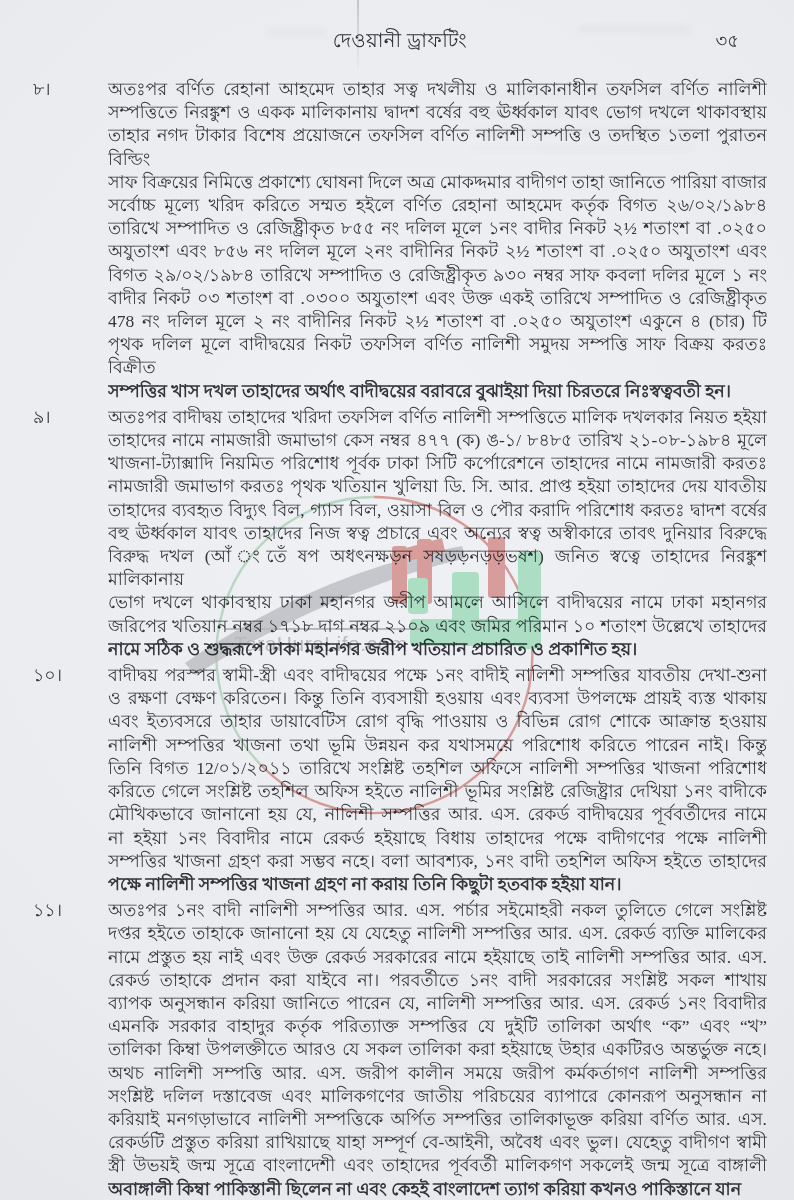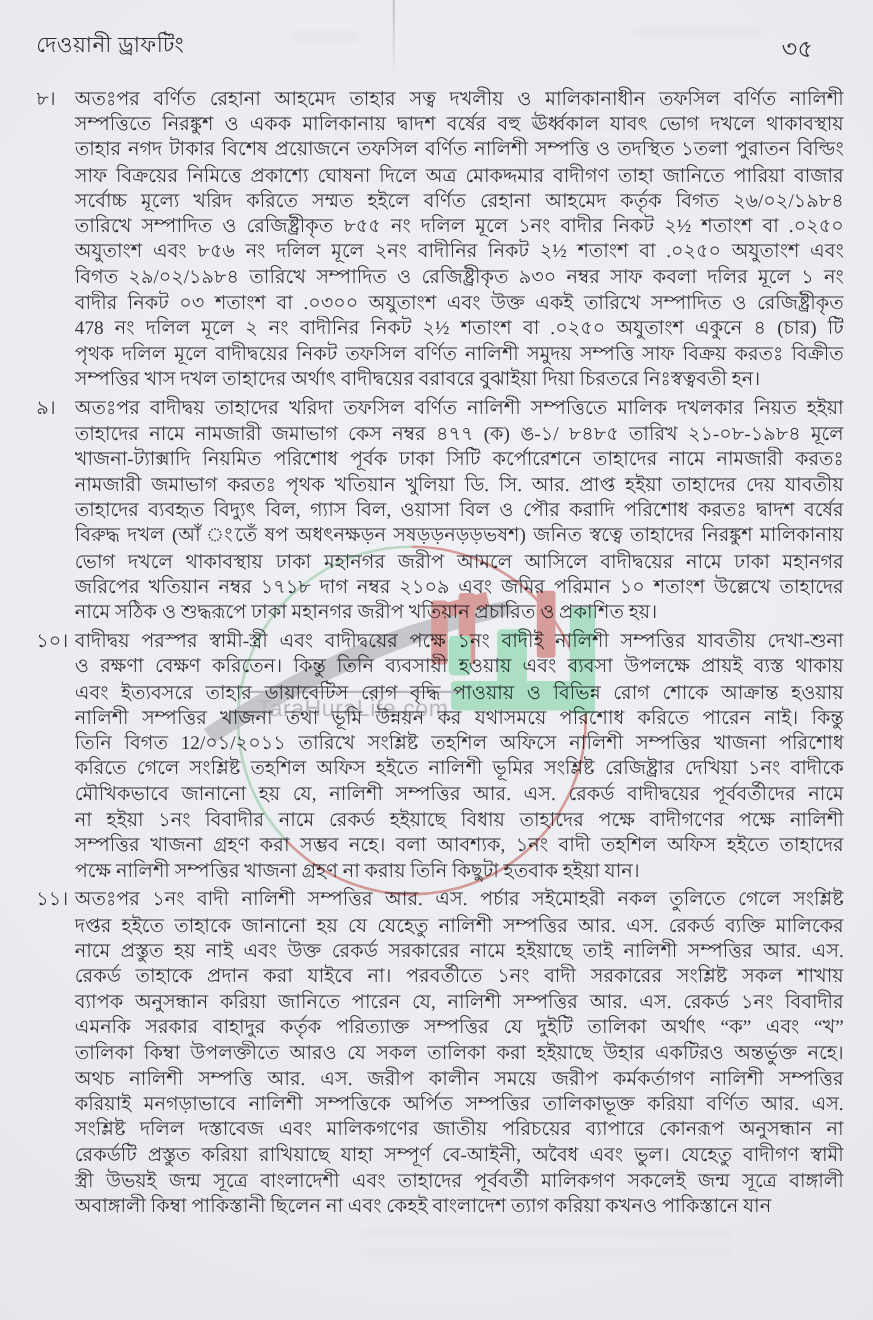--- a/index.html
+++ b/index.html
@@ -23,40 +23,41 @@
   .crease{
     position:absolute;left:357px;top:0;width:2px;height:72px;
     background:linear-gradient(to bottom, rgba(120,122,130,.35), rgba(120,122,130,0));
     filter:blur(.5px);pointer-events:none;
   }
   .hdr{
     position:absolute;left:33px;right:27px;top:26px;height:28px;
     font-size:19.5px;color:#2f3037;
   }
   .hdr-title{
-    position:absolute;left:0;right:0;text-align:left;letter-spacing:.5px;
+    position:absolute;left:0;right:0;text-align:center;letter-spacing:.5px;
   }
   .hdr-page{
-    position:absolute;right:28px;top:1px;font-size:22px;
+    position:absolute;right:28px;top:1px;font-size:18px;
   }
   .content{
     position:absolute;left:33px;right:27px;top:78px;
     font-size:17.5px;
   }
   .para{display:flex;margin-bottom:3px;}
   .pnum{flex:0 0 35px;line-height:23.2px;}
   .plines{flex:1 1 auto;min-width:0;}
   .line{
     line-height:23.2px;
     text-align:justify;
     text-align-last:justify;
     white-space:normal;
     overflow:hidden;
+    margin-left:40px;
   }
-  .line.last{text-align-last:left;}
+  .line.last{text-align-last:left;font-weight:bold;}
   
   .wm{
     position:absolute;left:170px;top:478px;width:410px;height:365px;
     opacity:.52;mix-blend-mode:multiply;pointer-events:none;
   }
   .wm text{
     font-family:"Liberation Sans","DejaVu Sans",sans-serif;
     font-size:21px;letter-spacing:.5px;
   }
 </style>
@@ -95,20 +96,21 @@
         </div>
       </div>
       <div class="para">
         <div class="pnum">৯।</div>
         <div class="plines">
           <div class="line">অতঃপর বাদীদ্বয় তাহাদের খরিদা তফসিল বর্ণিত নালিশী সম্পত্তিতে মালিক দখলকার নিয়ত হইয়া</div>
           <div class="line">তাহাদের নামে নামজারী জমাভাগ কেস নম্বর ৪৭৭ (ক) ঙ-১/ ৮৪৮৫ তারিখ ২১-০৮-১৯৮৪ মূলে</div>
           <div class="line">খাজনা-ট্যাক্সাদি নিয়মিত পরিশোধ পূর্বক ঢাকা সিটি কর্পোরেশনে তাহাদের নামে নামজারী করতঃ</div>
           <div class="line">নামজারী জমাভাগ করতঃ পৃথক খতিয়ান খুলিয়া ডি. সি. আর. প্রাপ্ত হইয়া তাহাদের দেয় যাবতীয়</div>
           <div class="line">তাহাদের ব্যবহৃত বিদ্যুৎ বিল, গ্যাস বিল, ওয়াসা বিল ও পৌর করাদি পরিশোধ করতঃ দ্বাদশ বর্ষের</div>
+          <div class="line">বহু ঊর্ধ্বকাল যাবৎ তাহাদের নিজ স্বত্ব প্রচারে এবং অন্যের স্বত্ব অস্বীকারে তাবৎ দুনিয়ার বিরুদ্ধে</div>
           <div class="line">বিরুদ্ধ দখল (আঁ ংতেঁ ষপ অধৎনক্ষড়ন সষড়ড়নড়ড়ভষশ) জনিত স্বত্বে তাহাদের নিরঙ্কুশ মালিকানায়</div>
           <div class="line">ভোগ দখলে থাকাবস্থায় ঢাকা মহানগর জরীপ আমলে আসিলে বাদীদ্বয়ের নামে ঢাকা মহানগর</div>
           <div class="line">জরিপের খতিয়ান নম্বর ১৭১৮ দাগ নম্বর ২১০৯ এবং জমির পরিমান ১০ শতাংশ উল্লেখে তাহাদের</div>
           <div class="line last">নামে সঠিক ও শুদ্ধরূপে ঢাকা মহানগর জরীপ খতিয়ান প্রচারিত ও প্রকাশিত হয়।</div>
         </div>
       </div>
       <div class="para">
         <div class="pnum">১০।</div>
         <div class="plines">
           <div class="line">বাদীদ্বয় পরস্পর স্বামী-স্ত্রী এবং বাদীদ্বয়ের পক্ষে ১নং বাদীই নালিশী সম্পত্তির যাবতীয় দেখা-শুনা</div>
@@ -127,22 +129,22 @@
         <div class="pnum">১১।</div>
         <div class="plines">
           <div class="line">অতঃপর ১নং বাদী নালিশী সম্পত্তির আর. এস. পর্চার সইমোহরী নকল তুলিতে গেলে সংশ্লিষ্ট</div>
           <div class="line">দপ্তর হইতে তাহাকে জানানো হয় যে যেহেতু নালিশী সম্পত্তির আর. এস. রেকর্ড ব্যক্তি মালিকের</div>
           <div class="line">নামে প্রস্তুত হয় নাই এবং উক্ত রেকর্ড সরকারের নামে হইয়াছে তাই নালিশী সম্পত্তির আর. এস.</div>
           <div class="line">রেকর্ড তাহাকে প্রদান করা যাইবে না। পরবর্তীতে ১নং বাদী সরকারের সংশ্লিষ্ট সকল শাখায়</div>
           <div class="line">ব্যাপক অনুসন্ধান করিয়া জানিতে পারেন যে, নালিশী সম্পত্তির আর. এস. রেকর্ড ১নং বিবাদীর</div>
           <div class="line">এমনকি সরকার বাহাদুর কর্তৃক পরিত্যাক্ত সম্পত্তির যে দুইটি তালিকা অর্থাৎ “ক” এবং “খ”</div>
           <div class="line">তালিকা কিম্বা উপলক্তীতে আরও যে সকল তালিকা করা হইয়াছে উহার একটিরও অন্তর্ভুক্ত নহে।</div>
           <div class="line">অথচ নালিশী সম্পত্তি আর. এস. জরীপ কালীন সময়ে জরীপ কর্মকর্তাগণ নালিশী সম্পত্তির</div>
+          <div class="line">সংশ্লিষ্ট দলিল দস্তাবেজ এবং মালিকগণের জাতীয় পরিচয়ের ব্যাপারে কোনরূপ অনুসন্ধান না</div>
           <div class="line">করিয়াই মনগড়াভাবে নালিশী সম্পত্তিকে অর্পিত সম্পত্তির তালিকাভূক্ত করিয়া বর্ণিত আর. এস.</div>
-          <div class="line">সংশ্লিষ্ট দলিল দস্তাবেজ এবং মালিকগণের জাতীয় পরিচয়ের ব্যাপারে কোনরূপ অনুসন্ধান না</div>
           <div class="line">রেকর্ডটি প্রস্তুত করিয়া রাখিয়াছে যাহা সম্পূর্ণ বে-আইনী, অবৈধ এবং ভুল। যেহেতু বাদীগণ স্বামী</div>
           <div class="line">স্ত্রী উভয়ই জন্ম সূত্রে বাংলাদেশী এবং তাহাদের পূর্ববর্তী মালিকগণ সকলেই জন্ম সূত্রে বাঙ্গালী</div>
           <div class="line last">অবাঙ্গালী কিম্বা পাকিস্তানী ছিলেন না এবং কেহই বাংলাদেশ ত্যাগ করিয়া কখনও পাকিস্তানে যান</div>
         </div>
       </div>
     </div>
 
   <svg class="wm" viewBox="0 0 410 365">
 
     <path d="M 204 19 A 158 158 0 0 0 90 286" fill="none" stroke-width="2.4" stroke="#8fce9e"></path>

